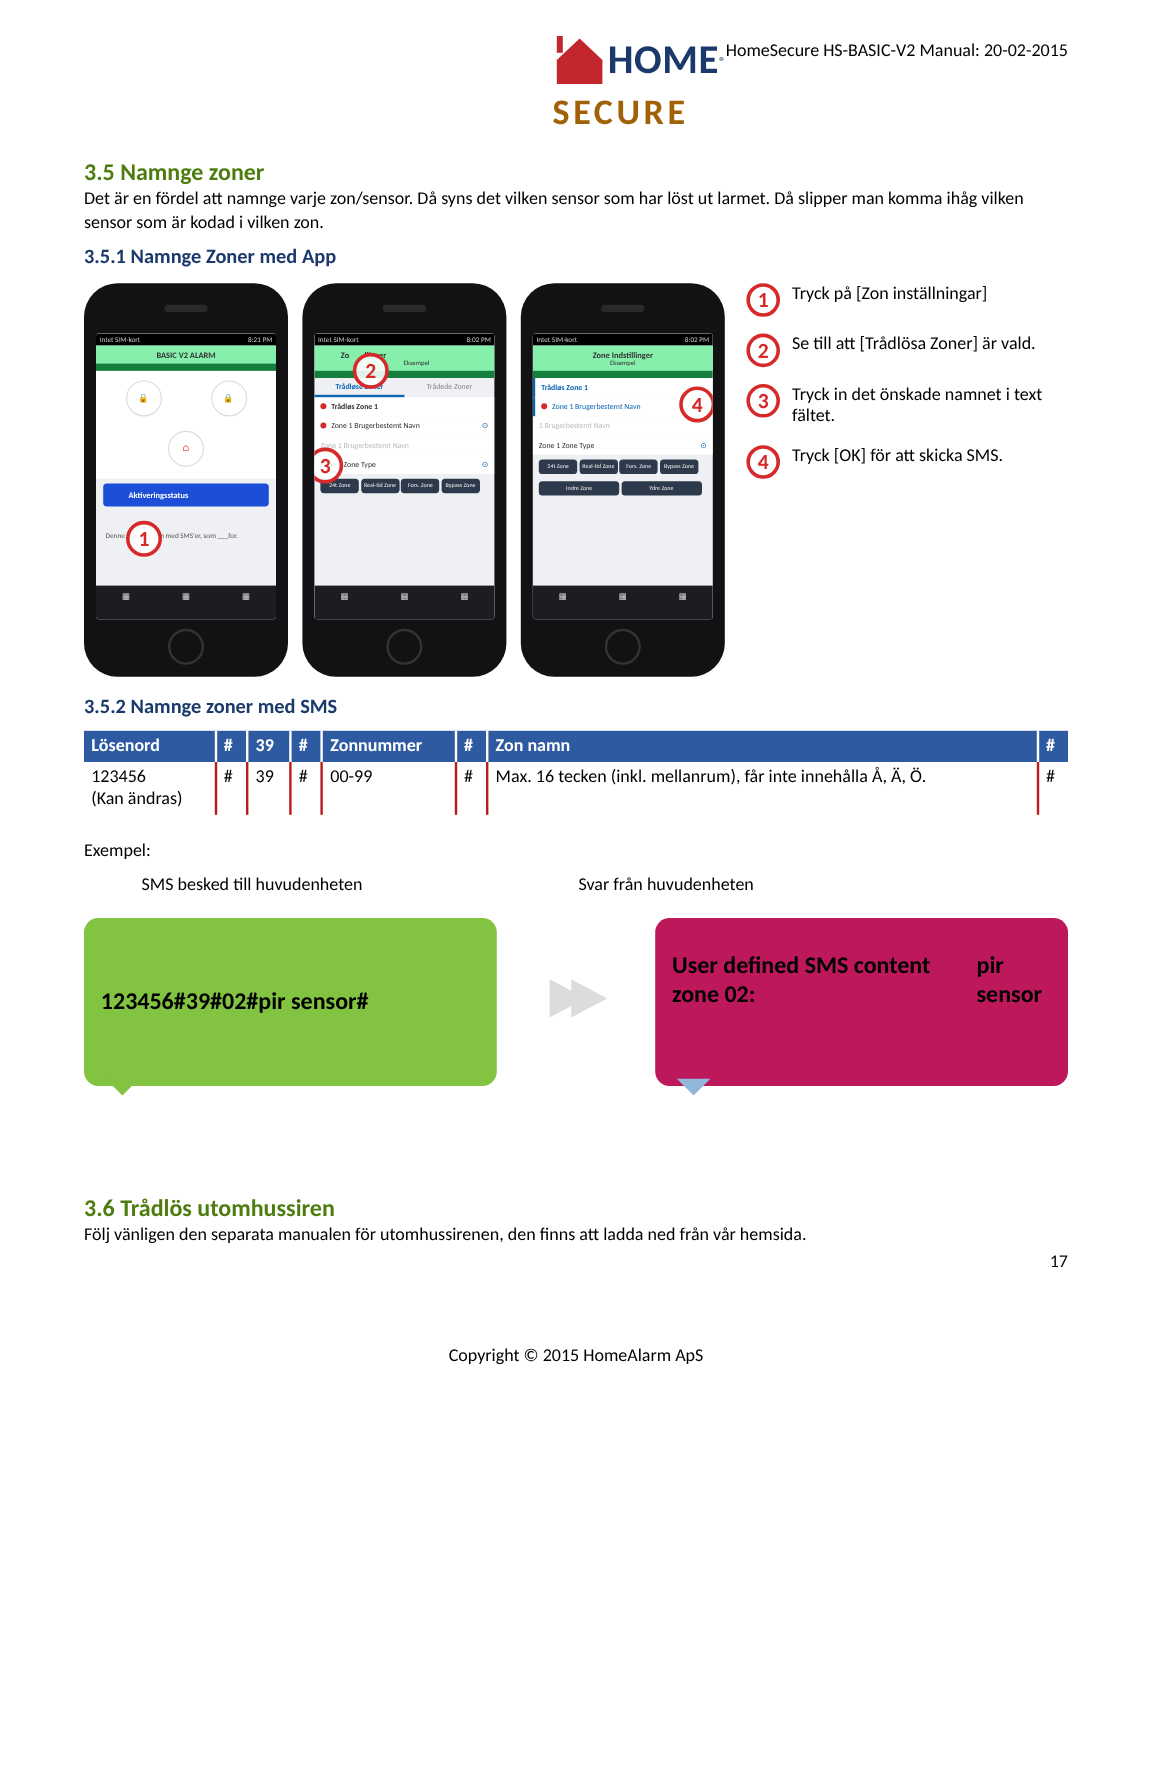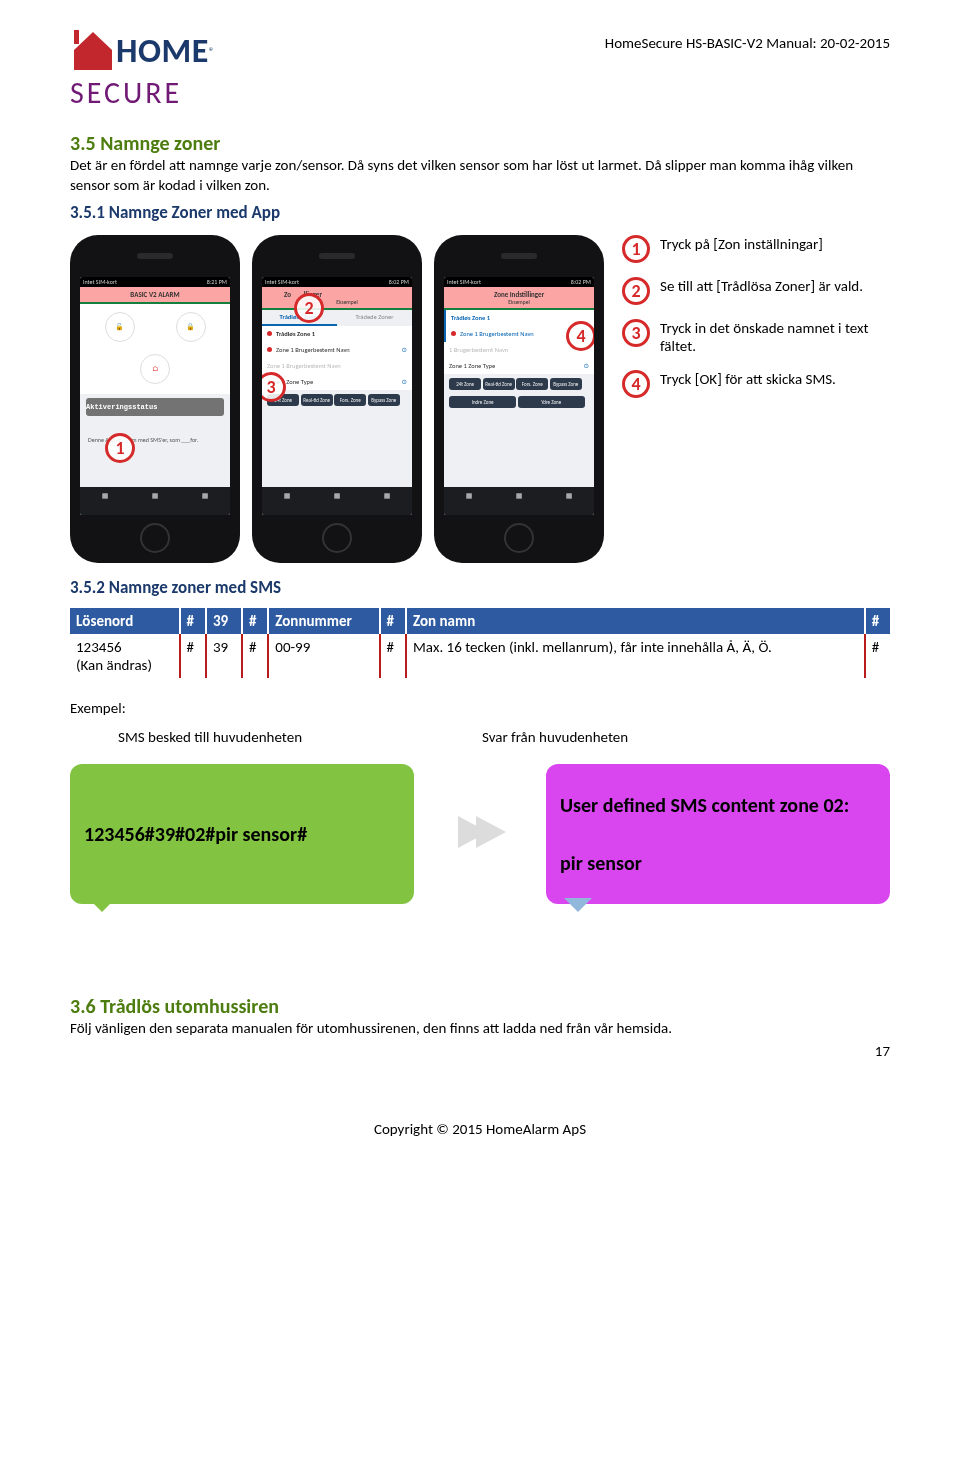--- a/index.html
+++ b/index.html
@@ -1,42 +1,42 @@
 <!DOCTYPE html>
 <html><head>
 <meta charset="utf-8">
 <style>
   * { box-sizing: border-box; margin: 0; padding: 0; }
   body { font-family: Calibri, Arial, sans-serif; background: #fff; color: #000; width: 960px; margin: 0 auto; padding: 0 70px 30px 70px; }
-  .header-row { display: flex; justify-content: space-between; align-items: flex-start; padding-top: 26px; }
+  .header-row { display: flex; justify-content: flex-end; align-items: flex-start; padding-top: 26px; }
   .logo { display: flex; flex-direction: column; }
   .logo-top { display: flex; align-items: center; }
   .house-icon svg { width: 46px; height: 46px; }
   .logo-text { font-size: 34px; font-weight: 800; color: #1b3a6b; letter-spacing: .5px; line-height: 0.9;}
-  .logo-bottom { font-size: 30px; font-weight: 400; color: #701a75; letter-spacing: 3px; margin-top: -2px;}
+  .logo-bottom { font-size: 30px; font-weight: 700; color: #a16207; letter-spacing: 3px; margin-top: -2px;}
   .reg { font-size: 11px; vertical-align: top; color: #1b3a6b;}
   .header-text { font-size: 15px; color: #000; margin-top: 8px;}
   h2.sec { color: #4d7c0f; font-size: 20px; font-weight: bold; margin-top: 20px;}
   h3.sub { color: #1b3a6b; font-size: 17px; font-weight: bold; margin-top: 6px;}
   p.body { font-size: 15px; line-height: 1.35; }
   .phones-row { display: flex; gap: 12px; align-items: flex-start; margin-top: 12px;}
   .phone { width: 170px; height: 328px; background: #121214; border-radius: 28px; padding: 42px 10px 48px 10px; position: relative;}
   .phone .speaker { position: absolute; top: 18px; left: 50%; width: 36px; height: 6px; background: #2a2a2c; border-radius: 3px; transform: translateX(-50%);}
   .phone .home-btn { position:absolute; left:50%; bottom:10px; width:30px;height:30px;border:2px solid #333;border-radius:50%; transform: translateX(-50%);}
   .screen { background:#eef0f3; width:100%; height:100%; border-radius:2px; font-size:7px; color:#333; overflow:hidden; position:relative;}
   .status-bar { background:#000;color:#ccc;font-size:6px; padding:1px 3px; display:flex; justify-content:space-between;}
-  .nav-bar { background:#fca5a5;border-bottom:2px solid #15803d; text-align:center; padding:3px 2px; font-size:7px; color:#333; position:relative; font-weight:bold;}
+  .nav-bar { background:#86efac;border-bottom:6px solid #15803d; text-align:center; padding:3px 2px; font-size:7px; color:#333; position:relative; font-weight:bold;}
   .tabs-small { display:flex;}
   .tab-s { flex:1; text-align:center; padding:3px 12px; color:#888; font-size:6.5px;}
   .tab-s.active { color:#0a66b3; border-bottom:2px solid #0a66b3; font-weight:bold;}
   .setrow { background:#fff; padding:4px 5px; font-size:6.5px; display:flex; align-items:center; justify-content:space-between;}
   .dot-red { width:5px;height:5px;background:#d62a2a;border-radius:50%; display:inline-block; margin-right:4px;}
   .bottom-icons { position:absolute; bottom:0;left:0;right:0;background:#1b1d21;display:flex;justify-content:space-around;padding:4px 0;}
   .bicon { width:24px;height:20px; color:#ddd; font-size:7px; text-align:center;}
-  .status-tile { background:#737373; color:#fff; padding:5px 0; border-radius:3px; font-size:7px; font-weight:bold;font-family:Liberation Mono, monospace;}
+  .status-tile { background:#1d4ed8; color:#fff; padding:5px 21px; border-radius:3px; font-size:7px; font-weight:bold;}
   .ic-circle { width:30px;height:30px;border:1px solid #ddd;border-radius:50%; display:flex;align-items:center;justify-content:center;color:#d11; }
   .callout { width:30px;height:30px;border:3px solid #d62a2a;border-radius:50%;display:flex;align-items:center;justify-content:center;color:#d62a2a;font-size:18px;font-weight:bold;position:absolute;background:rgba(255,255,255,.88);}
   .ztile { display:inline-block;width:23%;background:#2d3a4c;border-radius:3px;padding:3px 0;text-align:center;color:#eee;font-size:5px; margin-right:1%;}
   
   .steps-col { flex: 1; display:flex; flex-direction:column; gap:14px; padding-left:6px;}
   .step { display:flex; gap:10px; }
   .step-num { width:28px;height:28px;border:3px solid #d62a2a;border-radius:50%;display:flex;align-items:center;justify-content:center;color:#d62a2a;font-size:18px;font-weight:bold;flex:0 0 28px;}
   .step-text { font-size:15px; line-height:1.25;}
   
   table.sms { width:100%; border-collapse:collapse; margin-top:10px; font-size:15px;}
@@ -44,21 +44,21 @@
   table.sms th:last-child { border-right:none; }
   table.sms td { padding:4px 6px; vertical-align:top; border-right:2px solid #b91c1c;}
   table.sms td:last-child { border-right:none;}
   tbody tr { background:#fff;}
   
   .example-row { display:flex; gap:60px; margin-top:10px; font-size:15px;}
   
   .bubbles { display:flex; align-items:center; margin-top:18px; gap:36px;}
   .bubble { position:relative; padding:28px 14px; border-radius:12px; font-size:20px; font-weight:bold; width:360px; min-height:140px; display:flex; align-items:center;}
   .bubble.green { background:#82c341; color:#000;}
-  .bubble.blue { background:#d946ef; color:#000; flex-direction:column; align-items:flex-start; justify-content:center; gap: 34px;}
+  .bubble.blue { background:#be185d; color:#000; flex-direction:row; align-items:flex-start; justify-content:center; gap: 34px;}
   .bubble.green::after { content:''; position:absolute; left:18px; bottom:-22px; border:14px solid transparent; border-top-color:#82c341;}
   .bubble.blue::after { content:''; position:absolute; left:18px; bottom:-22px; border:14px solid transparent; border-top-color:#91b8db;}
   .arrow { color:#dcdcdc;}
   .arrow svg { width:60px; height:60px;}
   
   .footer { text-align:center; font-size:15px; margin-top:60px;}
   .page-num { text-align:right; font-size:15px; margin-top:4px;}
 </style>
 </head>
 <body>

